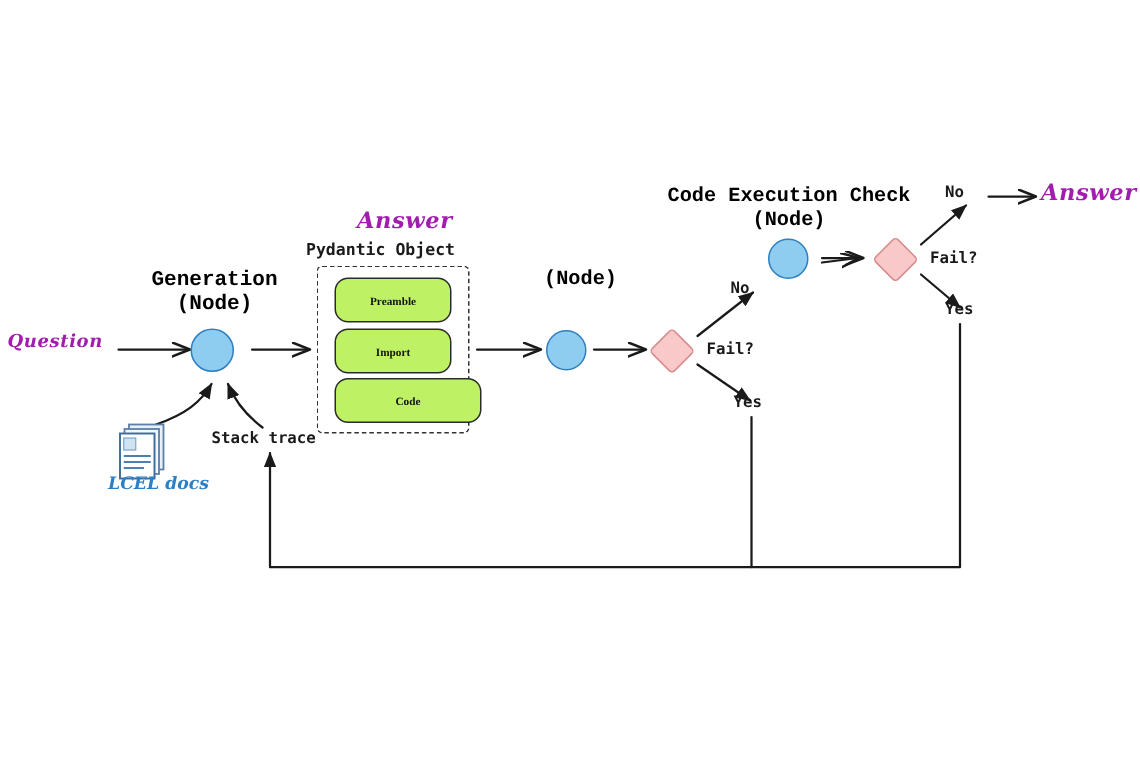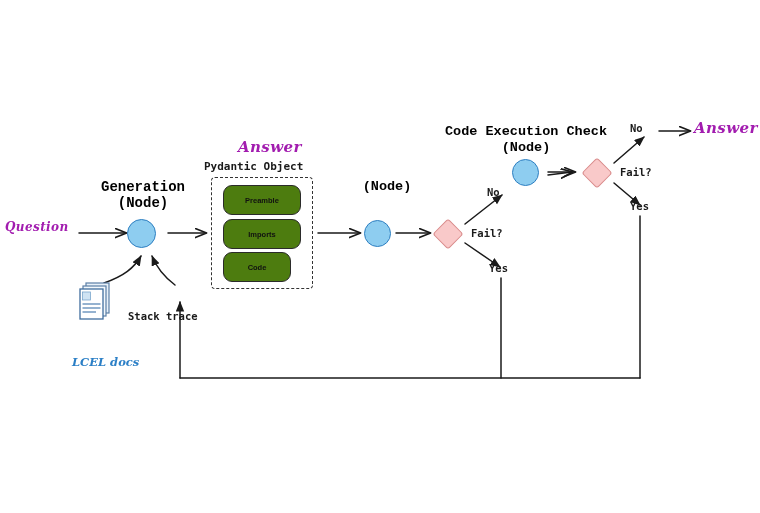--- a/index.html
+++ b/index.html
@@ -46,21 +46,20 @@
     font-family: "DejaVu Sans Mono", monospace;
     color: #1a1a1a;
     font-weight: 700;
     text-align: right;
   }
   .blue-hand {
     font-family: "DejaVu Serif", serif;
     font-style: italic;
     font-weight: 600;
     color: #2b7fc6;
-    margin-top: 40px;
   }
 
   
   .node-circle {
     position: absolute;
     border-radius: 50%;
     background: #8ecdf0;
     border: 1.6px solid #2e7fc1;
     box-sizing: border-box;
   }
@@ -79,26 +78,26 @@
     position: absolute;
     border: 1.6px dashed #333333;
     border-radius: 4px;
     box-sizing: border-box;
     background: #ffffff;
   }
   .field-box {
     position: absolute;
     border: 1.4px solid #2b2b2b;
     border-radius: 9px;
-    background: #4d7c0f;
+    background: #bef264;
     box-sizing: border-box;
     display: flex;
     align-items: center;
     justify-content: center;
-    font-family: Liberation Sans, sans-serif;
+    font-family: Liberation Serif, serif;
     font-size: 7.5px;
     font-weight: 700;
     color: #111111;
   }
 
   
   .docs-icon {
     position: absolute;
     width: 38px;
     height: 40px;
@@ -171,30 +170,30 @@
       <rect x="6" y="5" width="23" height="30" fill="#f3f8fc" stroke="#5b7fa6" stroke-width="1.2"></rect>
       <rect x="3" y="8" width="23" height="30" fill="#ffffff" stroke="#3f6d9e" stroke-width="1.3"></rect>
       <rect x="5.5" y="11" width="8" height="8" fill="#cfe3f3" stroke="#7aa6cc" stroke-width="0.8"></rect>
       <line x1="5.5" y1="23" x2="23.5" y2="23" stroke="#4e7fb0" stroke-width="1.2"></line>
       <line x1="5.5" y1="27" x2="23.5" y2="27" stroke="#4e7fb0" stroke-width="1.2"></line>
       <line x1="5.5" y1="31" x2="19" y2="31" stroke="#4e7fb0" stroke-width="1.2"></line>
     </svg>
   </div>
   <div class="lbl blue-hand" style="left:72px; top:316px; font-size:11.5px;">LCEL docs</div>
 
-  <div class="lbl mono" style="left:128px; top:286px; font-size:10.5px;margin-top:24px;">Stack trace</div>
+  <div class="lbl mono" style="left:141px; top:286px; font-size:10.5px;">Stack trace</div>
 
   <div class="lbl hand" style="left:238px; top:139px; font-size:15px;">Answer</div>
   <div class="lbl mono" style="left:204px; top:161px; font-size:11px;">Pydantic Object</div>
 
   <div class="dashed-box" style="left:211px; top:177px; width:102px; height:112px;"></div>
 
   <div class="field-box" style="left:223px; top:185px; width:78px; height:30px;">Preamble</div>
-  <div class="field-box" style="left:223px; top:219px; width:78px; height:30px;">Imports</div>
-  <div class="field-box" style="left:223px; top:252px; width:68px; height:30px;">Code</div>
+  <div class="field-box" style="left:223px; top:219px; width:78px; height:30px;">Import</div>
+  <div class="field-box" style="left:223px; top:252px; width:98px; height:30px;">Code</div>
 
   <div class="lbl nodetitle" style="left:328px; top:179px; width:118px; font-size:13.5px;">
     <div>(Node)</div>
   </div>
   <div class="node-circle" style="left:364px; top:220px; width:27px; height:27px;"></div>
 
   <div class="node-diamond" style="left:437px; top:223px; width:22px; height:22px;"></div>
   <div class="lbl mono" style="left:471px; top:227px; font-size:10.5px;">Fail?</div>
   <div class="lbl mono" style="left:487px; top:186px; font-size:10.5px;">No</div>
   <div class="lbl mono" style="left:489px; top:262px; font-size:10.5px;">Yes</div>

